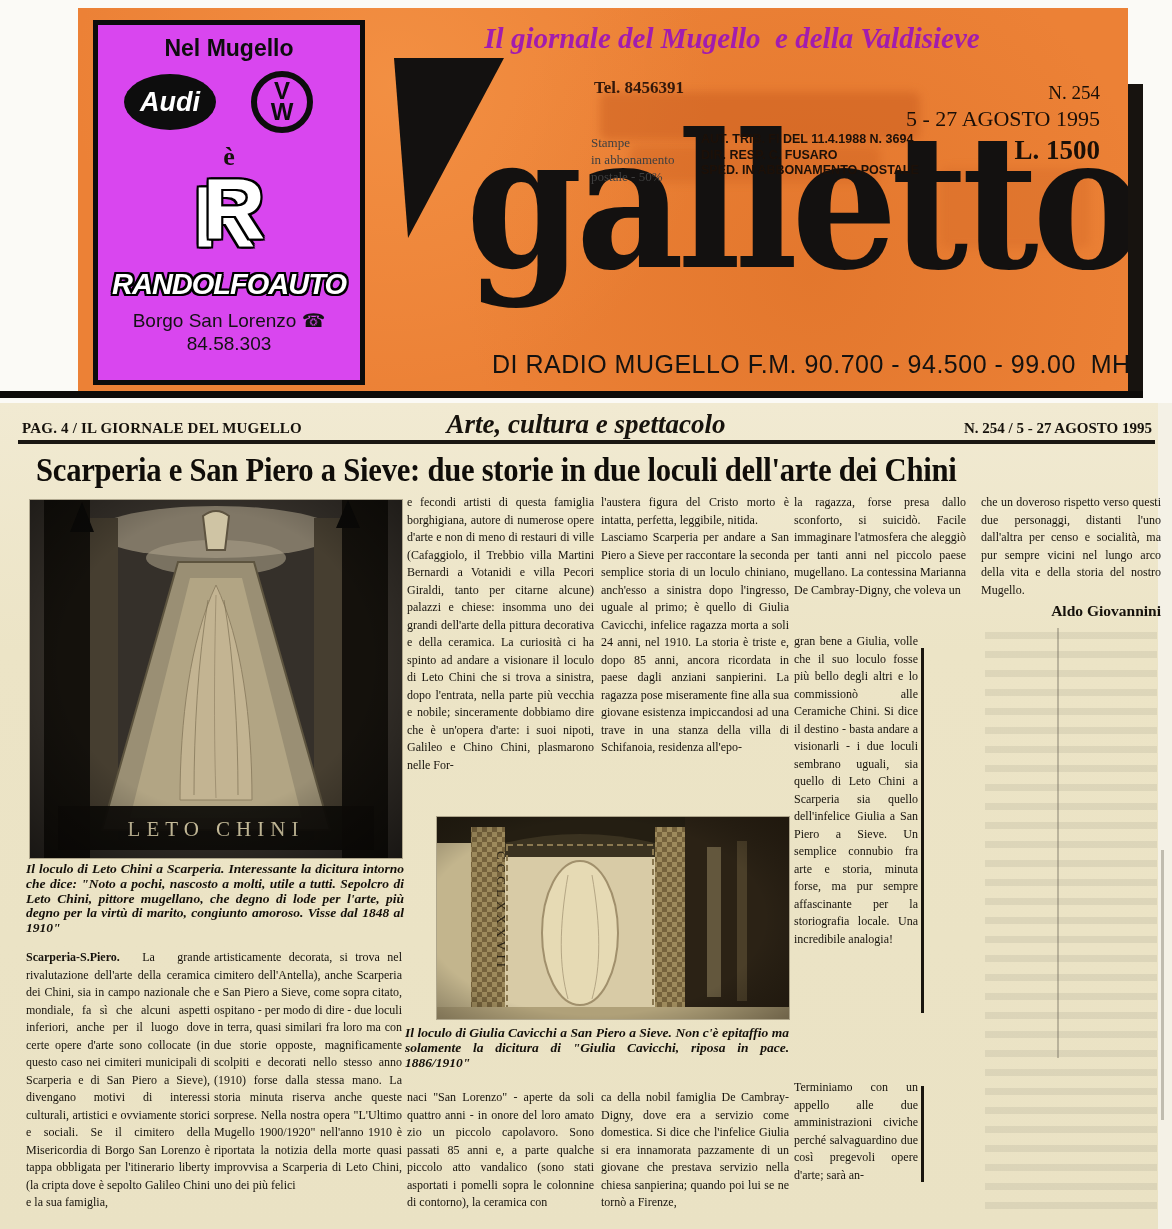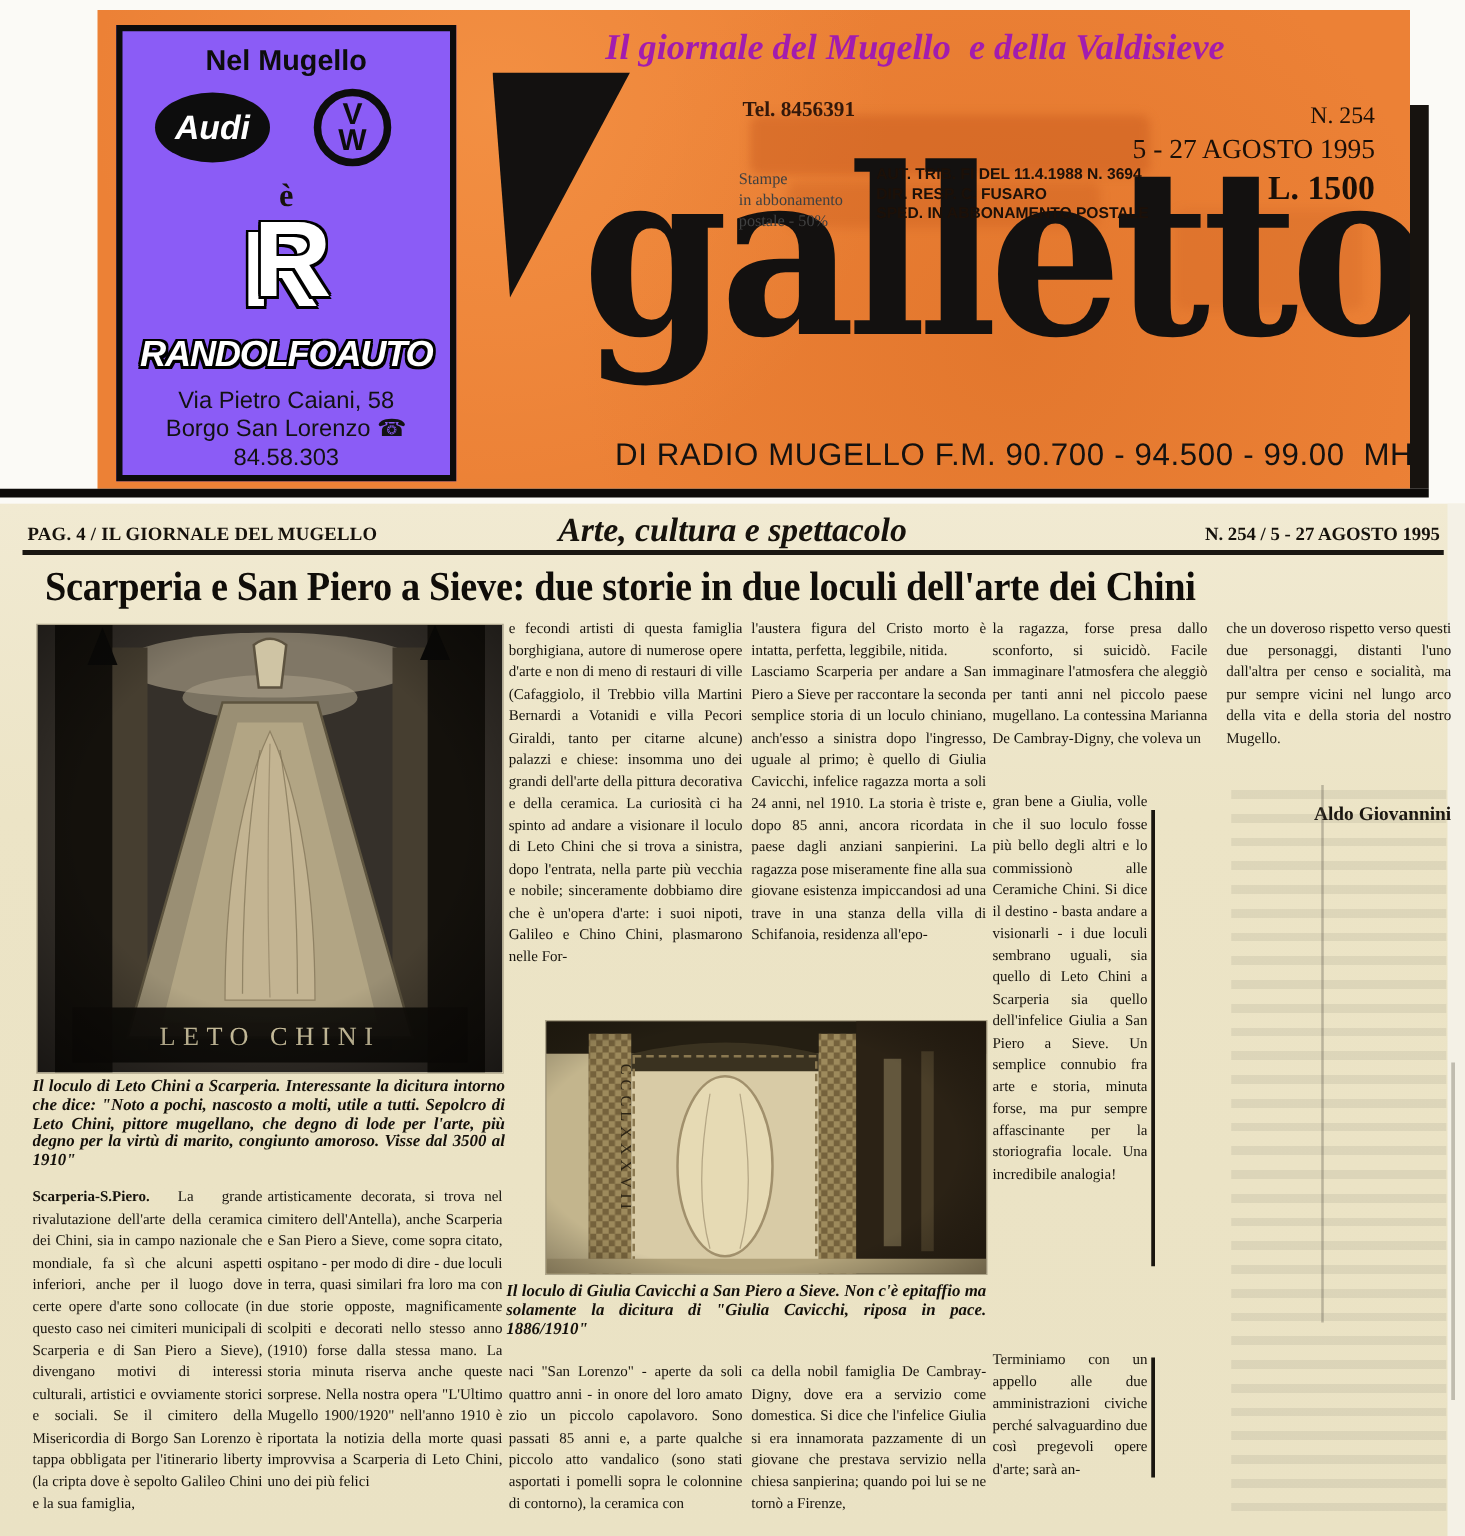--- a/index.html
+++ b/index.html
@@ -11,21 +11,21 @@
   .masthead{position:absolute;left:0;top:0;width:1172px;height:403px;background:#fbfaf6;}
   .orange{position:absolute;left:78px;top:8px;width:1050px;height:383px;
     background:
       radial-gradient(circle at 30% 20%, rgba(255,170,90,.35), transparent 40%),
       radial-gradient(circle at 70% 70%, rgba(200,90,20,.25), transparent 45%),
       #ec8136;}
   .right-strip{position:absolute;left:1128px;top:84px;width:15px;height:307px;background:#17130f;}
   .mast-rule{position:absolute;left:0;top:391px;width:1143px;height:7px;background:#0d0b09;}
   .bleed-blob{position:absolute;border-radius:8px;filter:blur(4px);}
 
-  .ad-box{position:absolute;left:93px;top:20px;width:272px;height:365px;background:#8b5cf6;
+  .ad-box{position:absolute;left:93px;top:20px;width:272px;height:365px;background:#d946ef;
     border:5px solid #0c0c0c;box-sizing:border-box;text-align:center;}
   .ad-region{margin-top:10px;font:bold 23px "Liberation Sans",sans-serif;color:#0d0d0d;}
   .logo-row{position:relative;height:70px;margin-top:8px;}
   .audi{position:absolute;left:26px;top:4px;width:92px;height:56px;background:#0d0d0d;border-radius:50%;
     display:flex;align-items:center;justify-content:center;color:#fff;
     font:bold italic 27px "Liberation Sans",sans-serif;}
   .vw{position:absolute;left:152px;top:0;width:64px;height:64px;}
   .ad-conj{font:bold 26px "Liberation Serif",serif;margin-top:2px;}
   .r-emblem{position:relative;height:92px;margin-top:-2px;}
   .r-emblem span{position:absolute;left:50%;font:bold 86px "Liberation Sans",sans-serif;color:#fff;
@@ -127,21 +127,20 @@
         <text x="32" y="50" text-anchor="middle" font-family="Liberation Sans, sans-serif" font-weight="bold" font-size="24" fill="#0d0d0d">W</text>
       </svg>
     </div>
     <div class="ad-conj">è</div>
     <div class="r-emblem">
       <span class="r1">R</span>
       <span class="r2">R</span>
     </div>
     <div class="ad-name">RANDOLFOAUTO</div>
     <div class="ad-addr">
-      <div>Via Pietro Caiani, 58</div>
       <div>Borgo San Lorenzo ☎ 84.58.303</div>
     </div>
   </div>
 
   <div class="right-strip"></div>
   <div class="mast-rule"></div>
 </div>
 
 <div class="paper"></div>
 <div class="paper-edge"></div>
@@ -174,21 +173,21 @@
   <polygon points="160,78 212,78 272,318 100,318" fill="#b3a685" opacity=".95"></polygon>
   <path d="M186,85 C160,140 150,220 150,300 L222,300 C222,220 212,140 186,85 Z" fill="#c6b795" opacity=".85" stroke="#8a7c5f"></path>
   <path d="M178,100 C168,160 164,230 164,295" stroke="#7d7054" fill="none" opacity=".7"></path>
   <path d="M194,100 C204,160 208,230 208,295" stroke="#7d7054" fill="none" opacity=".7"></path>
   <path d="M186,95 C184,170 184,240 186,298" stroke="#8a7c5f" fill="none" opacity=".6"></path>
   <rect x="28" y="306" width="316" height="44" fill="#100e09" opacity=".95"></rect>
   <text x="186" y="336" text-anchor="middle" font-family="Liberation Serif, serif" font-size="21" letter-spacing="6" fill="#d6cba6">LETO CHINI</text>
   <rect width="372" height="358" fill="url(#vig1)"></rect>
 </svg>
 
-<div class="caption" style="left:26px;top:862px;width:378px;height:86px;">Il loculo di Leto Chini a Scarperia. Interessante la dicitura intorno che dice: "Noto a pochi, nascosto a molti, utile a tutti. Sepolcro di Leto Chini, pittore mugellano, che degno di lode per l'arte, più degno per la virtù di marito, congiunto amoroso. Visse dal 3500 al 1910"</div>
+<div class="caption" style="left:26px;top:862px;width:378px;height:86px;">Il loculo di Leto Chini a Scarperia. Interessante la dicitura intorno che dice: "Noto a pochi, nascosto a molti, utile a tutti. Sepolcro di Leto Chini, pittore mugellano, che degno di lode per l'arte, più degno per la virtù di marito, congiunto amoroso. Visse dal 1848 al 1910"</div>
 
 <div class="copy" style="left:26px;top:949px;width:184px;height:280px;">
   <b>Scarperia-S.Piero.</b><span> La grande rivalutazione dell'arte della ceramica dei Chini, sia in campo nazionale che mondiale, fa sì che alcuni aspetti inferiori, anche per il luogo dove certe opere d'arte sono collocate (in questo caso nei cimiteri municipali di Scarperia e di San Piero a Sieve), divengano motivi di interessi culturali, artistici e ovviamente storici e sociali. Se il cimitero della Misericordia di Borgo San Lorenzo è tappa obbligata per l'itinerario liberty (la cripta dove è sepolto Galileo Chini e la sua famiglia,</span>
 </div>
 <div class="copy" style="left:214px;top:949px;width:188px;height:280px;">artisticamente decorata, si trova nel cimitero dell'Antella), anche Scarperia e San Piero a Sieve, come sopra citato, ospitano - per modo di dire - due loculi in terra, quasi similari fra loro ma con due storie opposte, magnificamente scolpiti e decorati nello stesso anno (1910) forse dalla stessa mano. La storia minuta riserva anche queste sorprese. Nella nostra opera "L'Ultimo Mugello 1900/1920" nell'anno 1910 è riportata la notizia della morte quasi improvvisa a Scarperia di Leto Chini, uno dei più felici</div>
 
 <div class="copy" style="left:407px;top:494px;width:187px;height:320px;">e fecondi artisti di questa famiglia borghigiana, autore di numerose opere d'arte e non di meno di restauri di ville (Cafaggiolo, il Trebbio villa Martini Bernardi a Votanidi e villa Pecori Giraldi, tanto per citarne alcune) palazzi e chiese: insomma uno dei grandi dell'arte della pittura decorativa e della ceramica. La curiosità ci ha spinto ad andare a visionare il loculo di Leto Chini che si trova a sinistra, dopo l'entrata, nella parte più vecchia e nobile; sinceramente dobbiamo dire che è un'opera d'arte: i suoi nipoti, Galileo e Chino Chini, plasmarono nelle For-</div>
 <div class="copy" style="left:601px;top:494px;width:188px;height:320px;white-space:pre-line;">l'austera figura del Cristo morto è intatta, perfetta, leggibile, nitida.
 Lasciamo Scarperia per andare a San Piero a Sieve per raccontare la seconda semplice storia di un loculo chiniano, anch'esso a sinistra dopo l'ingresso, uguale al primo; è quello di Giulia Cavicchi, infelice ragazza morta a soli 24 anni, nel 1910. La storia è triste e, dopo 85 anni, ancora ricordata in paese dagli anziani sanpierini. La ragazza pose miseramente fine alla sua giovane esistenza impiccandosi ad una trave in una stanza della villa di Schifanoia, residenza all'epo-</div>
 
@@ -228,17 +227,17 @@
 <div class="copy" style="left:407px;top:1089px;width:187px;height:140px;">naci "San Lorenzo" - aperte da soli quattro anni - in onore del loro amato zio un piccolo capolavoro. Sono passati 85 anni e, a parte qualche piccolo atto vandalico (sono stati asportati i pomelli sopra le colonnine di contorno), la ceramica con</div>
 <div class="copy" style="left:601px;top:1089px;width:188px;height:140px;">ca della nobil famiglia De Cambray-Digny, dove era a servizio come domestica. Si dice che l'infelice Giulia si era innamorata pazzamente di un giovane che prestava servizio nella chiesa sanpierina; quando poi lui se ne tornò a Firenze,</div>
 
 <div class="copy" style="left:794px;top:494px;width:172px;height:140px;">la ragazza, forse presa dallo sconforto, si suicidò. Facile immaginare l'atmosfera che aleggiò per tanti anni nel piccolo paese mugellano. La contessina Marianna De Cambray-Digny, che voleva un</div>
 <div class="copy" style="left:794px;top:633px;width:124px;height:428px;">gran bene a Giulia, volle che il suo loculo fosse più bello degli altri e lo commissionò alle Ceramiche Chini. Si dice il destino - basta andare a visionarli - i due loculi sembrano uguali, sia quello di Leto Chini a Scarperia sia quello dell'infelice Giulia a San Piero a Sieve. Un semplice connubio fra arte e storia, minuta forse, ma pur sempre affascinante per la storiografia locale. Una incredibile analogia!</div>
 <div class="vrule" style="left:921px;top:648px;height:365px;"></div>
 <div class="copy" style="left:794px;top:1079px;width:124px;height:150px;">Terminiamo con un appello alle due amministrazioni civiche perché salvaguardino due così pregevoli opere d'arte; sarà an-</div>
 <div class="vrule" style="left:921px;top:1086px;height:96px;"></div>
 
 <div class="copy" style="left:981px;top:494px;width:180px;height:108px;">che un doveroso rispetto verso questi due personaggi, distanti l'uno dall'altra per censo e socialità, ma pur sempre vicini nel lungo arco della vita e della storia del nostro Mugello.</div>
-<div class="byline" style="left:981px;top:602px;width:180px;margin-top:41px;">Aldo Giovannini</div>
+<div class="byline" style="left:981px;top:602px;width:180px;">Aldo Giovannini</div>
 
 <div class="ghost-col"></div>
 <div class="ghost-vline" style="left:1057px;top:628px;width:2px;height:430px;"></div>
 <div class="ghost-vline" style="left:1161px;top:850px;width:3px;height:270px;background:rgba(140,135,120,.5);"></div>
 
 </body></html>

